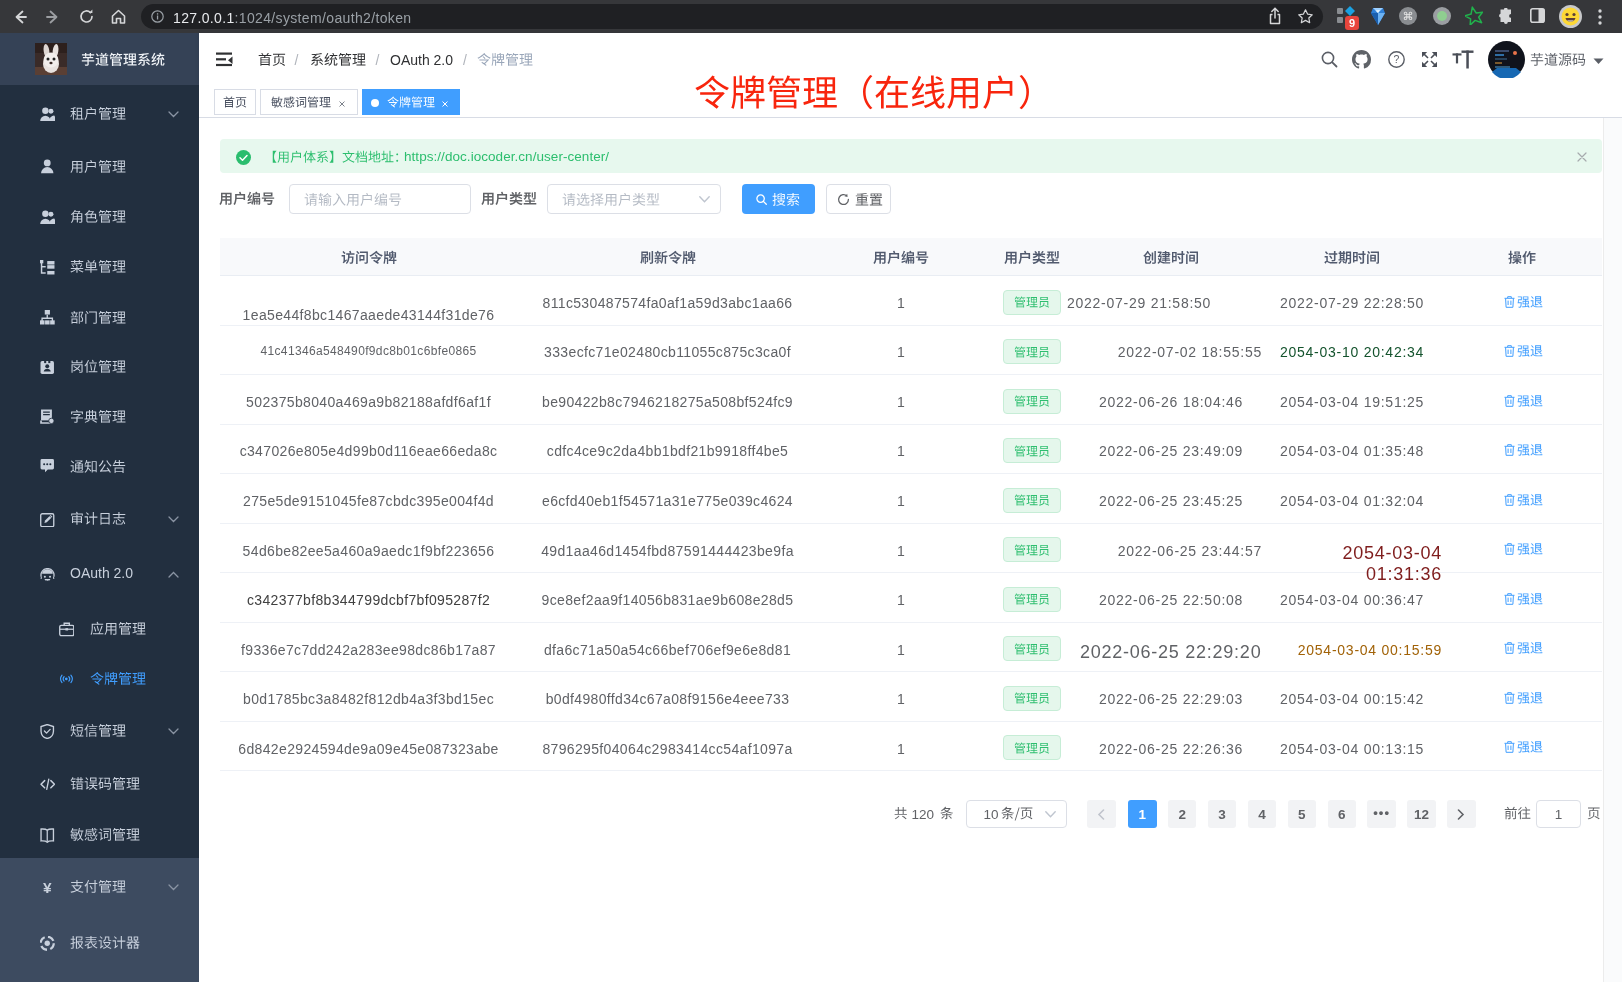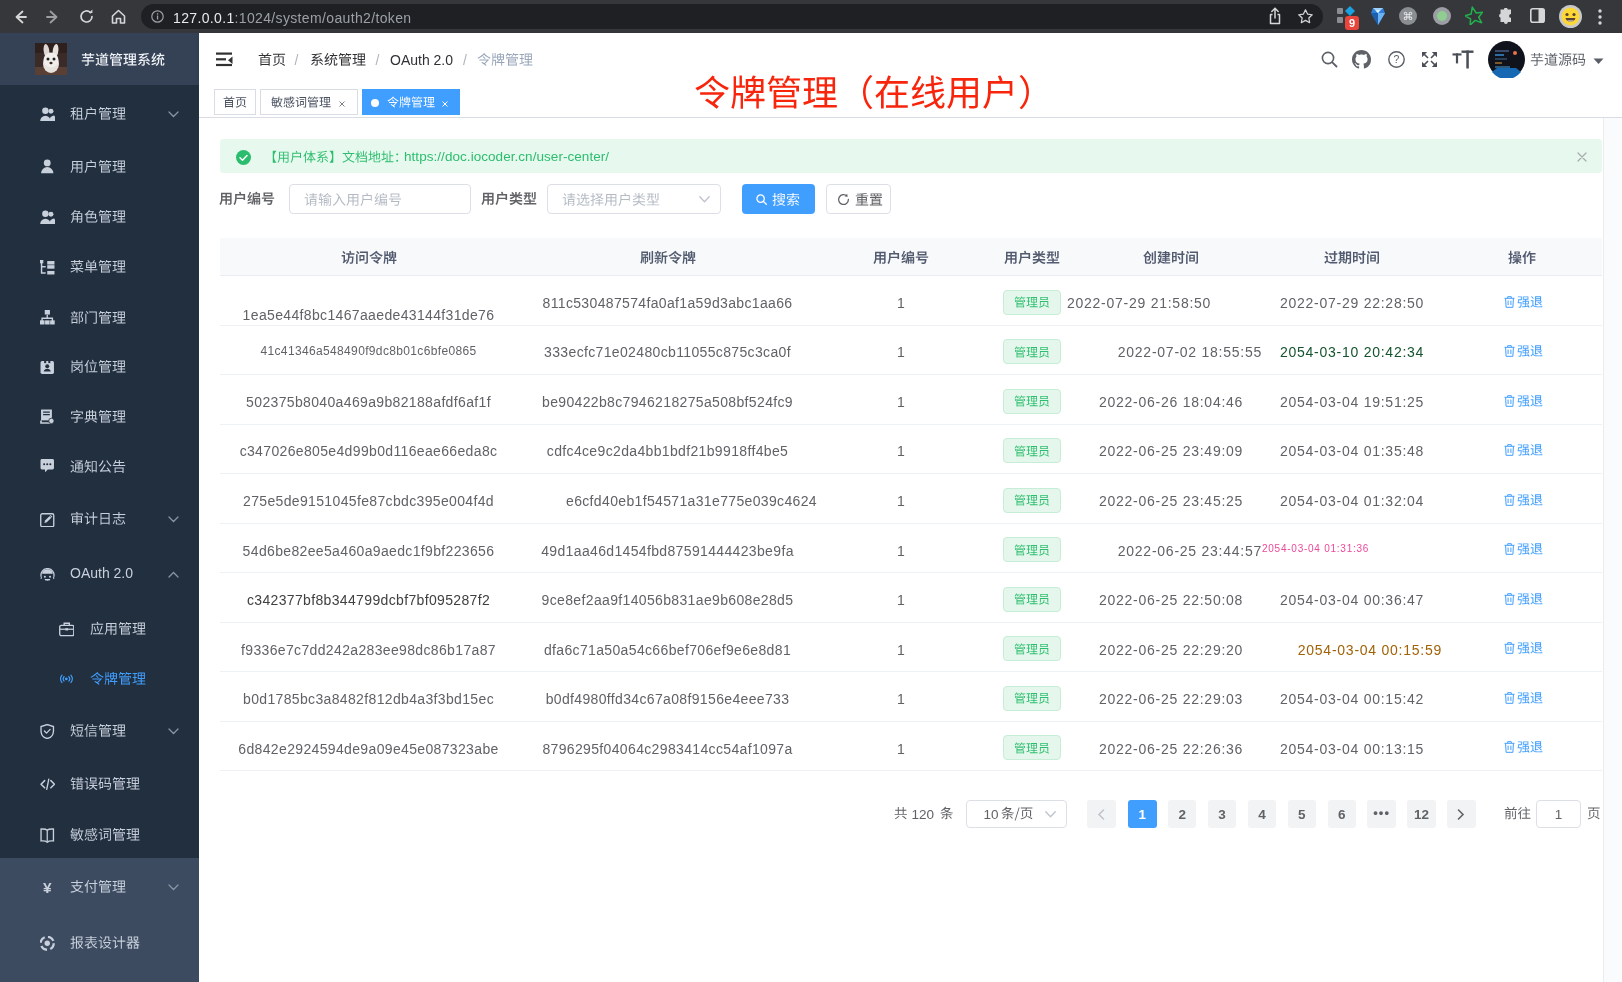--- a/index.html
+++ b/index.html
@@ -523,21 +523,21 @@
 <div class="abs txc" style="left:1262px;top:443.4px;width:180px;text-align:center;font-size:14px;letter-spacing:.75px;color:#606266">2054-03-04 01:35:48</div>
 <svg class="abs" style="left:1503.6px;top:444.1px" width="11" height="12" viewBox="0 0 11 12">
     <path d="M0.5 2.3h10M3.7 2V0.7h3.6V2M1.6 2.5 2.1 11.3h6.8L9.4 2.5" stroke="#409eff" stroke-width="1" fill="none"></path>
     <path d="M4.1 4.6v4.4M6.9 4.6v4.4" stroke="#409eff" stroke-width="1"></path>
   </svg>
 <svg style="position:absolute;left:1516.5px;top:441.4px;overflow:visible" width="26.0" height="18.2" viewBox="0 -13.65 26.0 18.2">
     <use href="#qt" fill="#409eff"></use>
   </svg>
 <div class="abs" style="left:220px;top:522.5px;width:1382px;height:1px;background:#eef1f6"></div>
 <div class="abs txc" style="left:220px;top:492.9px;width:297px;text-align:center;font-size:14px;letter-spacing:.35px;color:#606266">275e5de9151045fe87cbdc395e004f4d</div>
-<div class="abs txc" style="left:541px;top:492.9px;width:301px;text-align:center;font-size:14px;letter-spacing:.35px;color:#606266">e6cfd40eb1f54571a31e775e039c4624</div>
+<div class="abs txc" style="left:517px;top:492.9px;width:301px;text-align:center;font-size:14px;letter-spacing:.35px;color:#606266">e6cfd40eb1f54571a31e775e039c4624</div>
 <div class="abs txc" style="left:818px;top:492.9px;width:166px;text-align:center;font-size:14px;color:#606266">1</div>
 <div class="abs" style="left:1003px;top:487.8px;width:58px;height:25px;background:#e5f7ec;border:1px solid #c6edd6;border-radius:4px"></div>
 <svg style="position:absolute;left:1014px;top:492.15px;overflow:visible" width="36.0" height="16.8" viewBox="0 -12.60 36.0 16.8">
     <use href="#gly" fill="#2cbe6e"></use>
   </svg>
 <div class="abs txc" style="left:1080px;top:492.9px;width:182px;text-align:center;font-size:14px;letter-spacing:.75px;color:#606266">2022-06-25 23:45:25</div>
 <div class="abs txc" style="left:1262px;top:492.9px;width:180px;text-align:center;font-size:14px;letter-spacing:.75px;color:#606266">2054-03-04 01:32:04</div>
 <svg class="abs" style="left:1503.6px;top:493.6px" width="11" height="12" viewBox="0 0 11 12">
     <path d="M0.5 2.3h10M3.7 2V0.7h3.6V2M1.6 2.5 2.1 11.3h6.8L9.4 2.5" stroke="#409eff" stroke-width="1" fill="none"></path>
     <path d="M4.1 4.6v4.4M6.9 4.6v4.4" stroke="#409eff" stroke-width="1"></path>
@@ -547,21 +547,21 @@
   </svg>
 <div class="abs" style="left:220px;top:572.0px;width:1382px;height:1px;background:#eef1f6"></div>
 <div class="abs txc" style="left:220px;top:542.5px;width:297px;text-align:center;font-size:14px;letter-spacing:.35px;color:#606266">54d6be82ee5a460a9aedc1f9bf223656</div>
 <div class="abs txc" style="left:517px;top:542.5px;width:301px;text-align:center;font-size:14px;letter-spacing:.35px;color:#606266">49d1aa46d1454fbd87591444423be9fa</div>
 <div class="abs txc" style="left:818px;top:542.5px;width:166px;text-align:center;font-size:14px;color:#606266">1</div>
 <div class="abs" style="left:1003px;top:537.2px;width:58px;height:25px;background:#e5f7ec;border:1px solid #c6edd6;border-radius:4px"></div>
 <svg style="position:absolute;left:1014px;top:541.65px;overflow:visible" width="36.0" height="16.8" viewBox="0 -12.60 36.0 16.8">
     <use href="#gly" fill="#2cbe6e"></use>
   </svg>
 <div class="abs txc" style="left:1080px;top:542.5px;width:182px;text-align:right;font-size:14px;letter-spacing:.75px;color:#606266">2022-06-25 23:44:57</div>
-<div class="abs txc" style="left:1262px;top:542.5px;width:180px;text-align:left;font-size:10px;letter-spacing:.75px;color:#ec4899">2054-03-04 01:31:36</div>
+<div class="abs txc" style="left:1262px;top:542.5px;width:180px;text-align:right;font-size:18px;letter-spacing:.75px;color:#7f1d1d">2054-03-04 01:31:36</div>
 <svg class="abs" style="left:1503.6px;top:543.0px" width="11" height="12" viewBox="0 0 11 12">
     <path d="M0.5 2.3h10M3.7 2V0.7h3.6V2M1.6 2.5 2.1 11.3h6.8L9.4 2.5" stroke="#409eff" stroke-width="1" fill="none"></path>
     <path d="M4.1 4.6v4.4M6.9 4.6v4.4" stroke="#409eff" stroke-width="1"></path>
   </svg>
 <svg style="position:absolute;left:1516.5px;top:540.4px;overflow:visible" width="26.0" height="18.2" viewBox="0 -13.65 26.0 18.2">
     <use href="#qt" fill="#409eff"></use>
   </svg>
 <div class="abs" style="left:220px;top:621.5px;width:1382px;height:1px;background:#eef1f6"></div>
 <div class="abs txc" style="left:220px;top:592.0px;width:297px;text-align:center;font-size:14px;letter-spacing:.35px;color:#404040">c342377bf8b344799dcbf7bf095287f2</div>
 <div class="abs txc" style="left:517px;top:592.0px;width:301px;text-align:center;font-size:14px;letter-spacing:.35px;color:#606266">9ce8ef2aa9f14056b831ae9b608e28d5</div>
@@ -580,21 +580,21 @@
     <use href="#qt" fill="#409eff"></use>
   </svg>
 <div class="abs" style="left:220px;top:671.0px;width:1382px;height:1px;background:#eef1f6"></div>
 <div class="abs txc" style="left:220px;top:641.5px;width:297px;text-align:center;font-size:14px;letter-spacing:.35px;color:#606266">f9336e7c7dd242a283ee98dc86b17a87</div>
 <div class="abs txc" style="left:517px;top:641.5px;width:301px;text-align:center;font-size:14px;letter-spacing:.35px;color:#606266">dfa6c71a50a54c66bef706ef9e6e8d81</div>
 <div class="abs txc" style="left:818px;top:641.5px;width:166px;text-align:center;font-size:14px;color:#606266">1</div>
 <div class="abs" style="left:1003px;top:636.2px;width:58px;height:25px;background:#e5f7ec;border:1px solid #c6edd6;border-radius:4px"></div>
 <svg style="position:absolute;left:1014px;top:640.65px;overflow:visible" width="36.0" height="16.8" viewBox="0 -12.60 36.0 16.8">
     <use href="#gly" fill="#2cbe6e"></use>
   </svg>
-<div class="abs txc" style="left:1080px;top:641.5px;width:182px;text-align:center;font-size:14px;letter-spacing:.75px;color:#606266">2022-06-25 22:29:20</div>
+<div class="abs txc" style="left:1080px;top:641.5px;width:182px;text-align:left;font-size:18px;letter-spacing:.75px;color:#606266">2022-06-25 22:29:20</div>
 <div class="abs txc" style="left:1262px;top:641.5px;width:180px;text-align:right;font-size:14px;letter-spacing:.75px;color:#a16207">2054-03-04 00:15:59</div>
 <svg class="abs" style="left:1503.6px;top:642.0px" width="11" height="12" viewBox="0 0 11 12">
     <path d="M0.5 2.3h10M3.7 2V0.7h3.6V2M1.6 2.5 2.1 11.3h6.8L9.4 2.5" stroke="#409eff" stroke-width="1" fill="none"></path>
     <path d="M4.1 4.6v4.4M6.9 4.6v4.4" stroke="#409eff" stroke-width="1"></path>
   </svg>
 <svg style="position:absolute;left:1516.5px;top:639.4px;overflow:visible" width="26.0" height="18.2" viewBox="0 -13.65 26.0 18.2">
     <use href="#qt" fill="#409eff"></use>
   </svg>
 <div class="abs" style="left:220px;top:720.5px;width:1382px;height:1px;background:#eef1f6"></div>
 <div class="abs txc" style="left:220px;top:691.0px;width:297px;text-align:center;font-size:14px;letter-spacing:.35px;color:#606266">b0d1785bc3a8482f812db4a3f3bd15ec</div>

